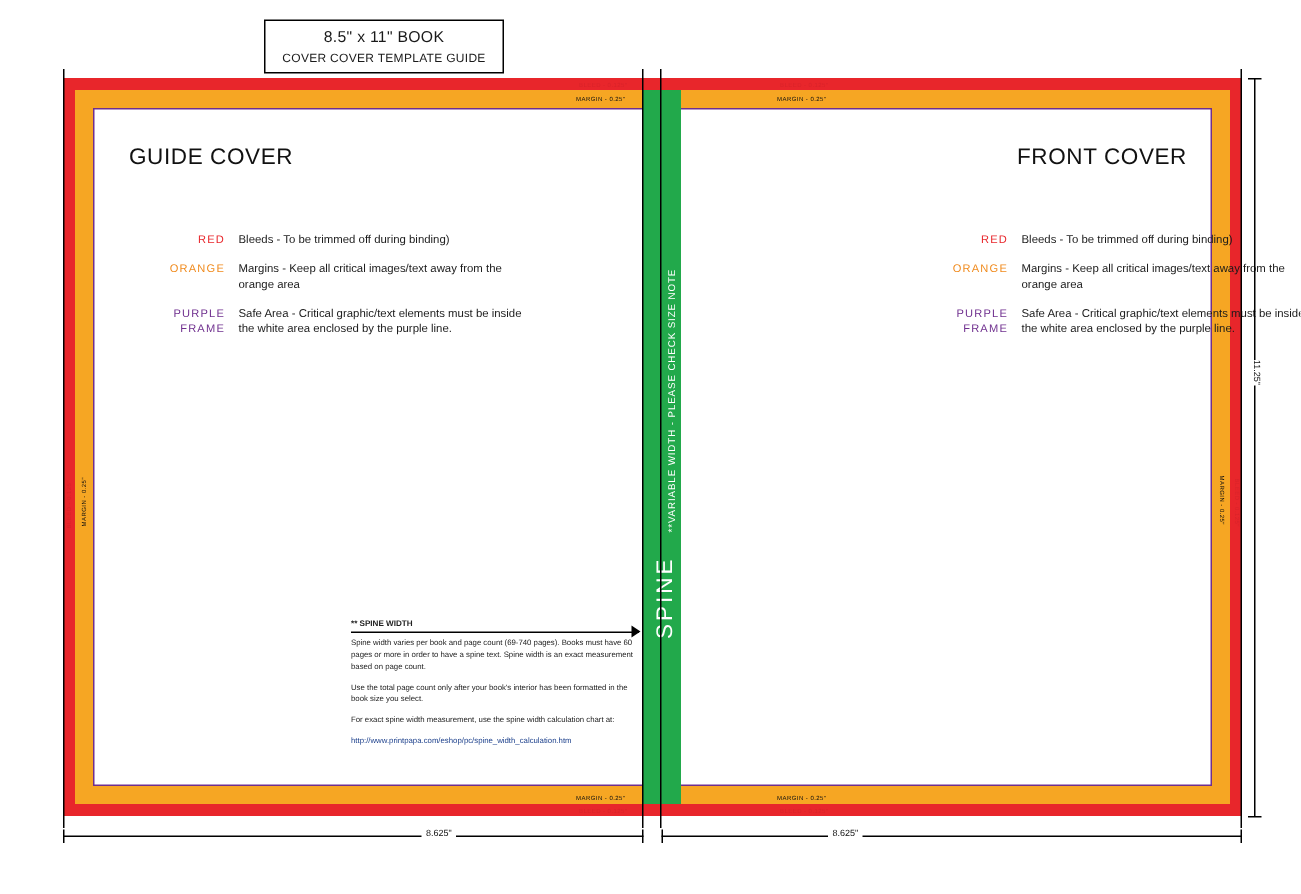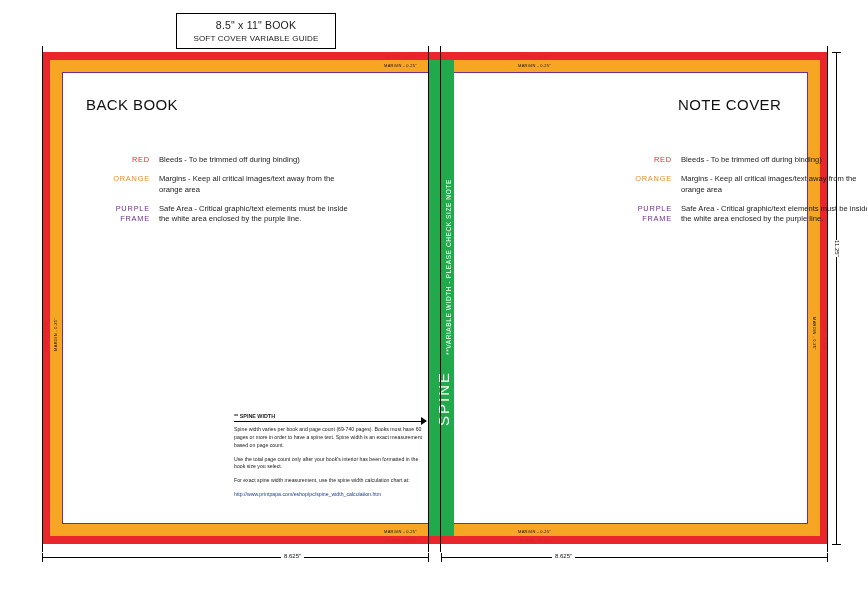--- a/index.html
+++ b/index.html
@@ -222,37 +222,37 @@
   .dim-label.vert {
     writing-mode: vertical-rl;
     text-orientation: mixed;
   }
 </style>
 </head>
 <body>
 
 <div id="title-box">
   <div class="line1">8.5" x 11" BOOK</div>
-  <div class="line2">SOFT COVER VARIABLE GUIDE</div>
+  <div class="line2">COVER COVER TEMPLATE GUIDE</div>
 </div>
 
 <div id="board">
 
   <div class="red-frame"></div>
   <div class="orange-frame"></div>
   <div class="purple-frame"></div>
 
   <div class="spine"></div>
   <div class="spine-label">
     <span class="spine-word">SPINE</span>
     <span class="spine-note">**VARIABLE WIDTH - PLEASE CHECK SIZE NOTE</span>
   </div>
 
-  <div class="cover-heading" id="back-cover-heading">BACK BOOK</div>
-  <div class="cover-heading" id="front-cover-heading">NOTE COVER</div>
+  <div class="cover-heading" id="back-cover-heading">GUIDE COVER</div>
+  <div class="cover-heading" id="front-cover-heading">FRONT COVER</div>
 
   <div class="legend" id="legend-back">
     <div class="legend-row">
       <div class="legend-key red">RED</div>
       <div class="legend-text">Bleeds - To be trimmed off during binding)</div>
     </div>
     <div class="legend-row">
       <div class="legend-key orange">ORANGE</div>
       <div class="legend-text">Margins - Keep all critical images/text away from the orange area</div>
     </div>

